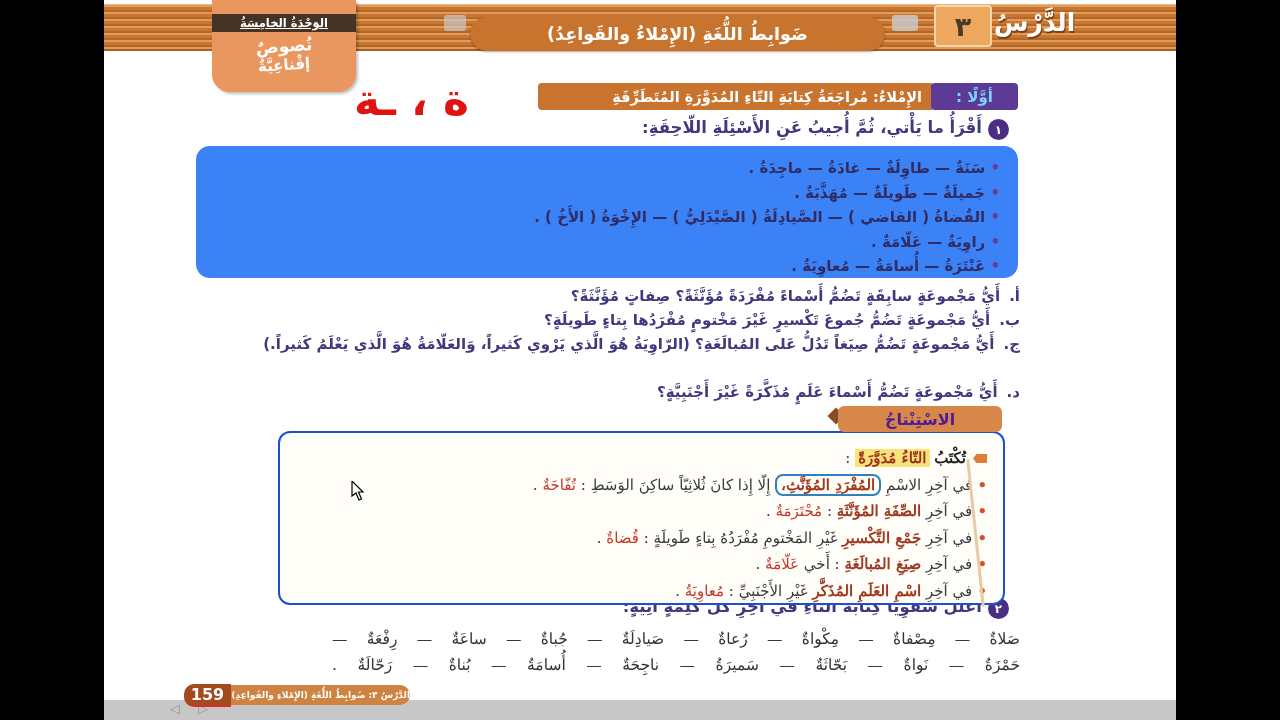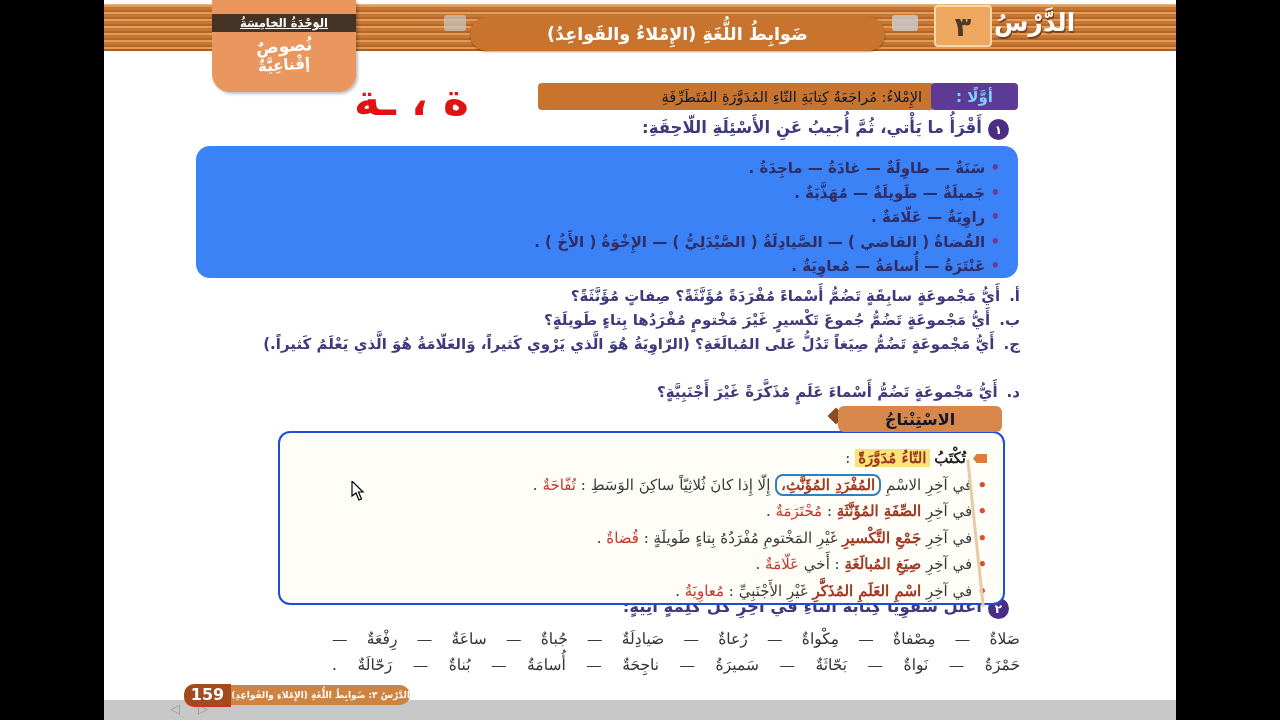--- a/index.html
+++ b/index.html
@@ -27,21 +27,21 @@
   .lesson-word{position:absolute;left:890px;top:8px;color:#fff;font-size:25px;font-weight:bold;z-index:5;
                text-shadow:1px 2px 0 #7c4018;direction:rtl;}
 
   
   .red-note{position:absolute;left:250px;top:74px;font-size:44px;font-weight:bold;color:#e01212;direction:rtl;z-index:3;}
 
   
   .first-badge{position:absolute;left:827px;top:83px;width:87px;height:27px;background:#5c3a96;border-radius:4px;
                color:#7dd3fc;font-weight:bold;font-size:15px;display:flex;align-items:center;justify-content:center;z-index:3;direction:rtl;}
   .imla-strip{position:absolute;left:434px;top:83px;width:394px;height:27px;background:#c8742f;border-radius:4px 0 0 4px;
-              color:#0f172a;font-weight:normal;font-size:14.5px;display:flex;align-items:center;justify-content:flex-start;
+              color:#ffffff;font-weight:bold;font-size:14.5px;display:flex;align-items:center;justify-content:flex-start;
               padding-right:10px;box-sizing:border-box;direction:rtl;z-index:2;}
 
   .q-circle{position:absolute;width:21px;height:21px;border-radius:50%;background:#4b2e83;color:#fff;
             font-size:12px;font-weight:bold;display:flex;align-items:center;justify-content:center;}
   .q-line{position:absolute;direction:rtl;font-size:16.5px;font-weight:bold;color:#3f3a7d;white-space:nowrap;}
 
   
   .groups-box{position:absolute;left:92px;top:146px;width:822px;height:132px;background:#3b82f6;border-radius:14px;
               direction:rtl;box-sizing:border-box;padding:10px 18px 0 18px;}
   .group-line{font-size:15px;font-weight:bold;color:#312c63;line-height:24.5px;text-align:right;white-space:nowrap;}
@@ -51,21 +51,21 @@
   .questions{position:absolute;left:140px;top:284px;width:776px;direction:rtl;}
   .question{position:absolute;width:776px;text-align:right;font-size:15px;font-weight:bold;color:#3f3a7d;line-height:23px;direction:rtl;}
   .q-label{margin-left:9px;}
 
   
   .conc-box{position:absolute;left:174px;top:419px;width:727px;height:174px;background:#fffdf8;
             border:2px solid #1d4ed8;border-radius:12px;box-sizing:border-box;z-index:1;
             padding:12px 16px 0 14px;direction:rtl;font-family:"DejaVu Serif",serif;color:#3a3a3a;font-size:15px;line-height:26.5px;margin-top:12px;}
   .conc-notch{position:absolute;left:726px;top:410px;width:12px;height:12px;background:#8a4a22;transform:rotate(45deg);z-index:2;}
   .conc-tab{position:absolute;left:734px;top:406px;width:164px;height:26px;background:#d8874a;border-radius:6px;
-            color:#0f172a;font-weight:bold;font-size:16px;display:flex;align-items:center;justify-content:center;z-index:3;direction:rtl;}
+            color:#4c1d95;font-weight:bold;font-size:16px;display:flex;align-items:center;justify-content:center;z-index:3;direction:rtl;}
   .tag-icon{display:inline-block;width:14px;height:9px;background:#e07b3a;margin-left:7px;
             clip-path:polygon(0 50%,25% 0,100% 0,100% 100%,25% 100%);}
   .intro-strong{font-weight:bold;color:#222;}
   .hl{background:#fae37a;color:#9c3320;font-weight:bold;padding:0 3px;}
   .rule{text-align:right;}
   .rule::before{content:"• ";color:#d4502a;font-weight:bold;}
   .key{color:#a03a22;font-weight:bold;}
   .bluebox{border:2px solid #2f80c0;border-radius:8px;padding:0 4px;color:#a03a22;font-weight:bold;}
   .ex{color:#c3392b;}
   .ribbon{position:absolute;left:694px;top:26px;width:3px;height:148px;background:#e7cba4;transform:rotate(-6deg);}
@@ -111,22 +111,22 @@
 
     <div class="first-badge">أوَّلًا :</div>
     <div class="imla-strip">الإِمْلاءُ: مُراجَعَةُ كِتابَةِ التّاءِ المُدَوَّرَةِ المُتَطَرِّفَةِ</div>
 
     <div class="q-circle" style="left:884px;top:119px;">١</div>
     <div class="q-line" style="right:194px;top:118px;">أَقْرَأُ ما يَأْتي، ثُمَّ أُجيبُ عَنِ الأَسْئِلَةِ اللّاحِقَةِ:</div>
 
     <div class="groups-box">
       <div class="group-line">سَنَةٌ — طاوِلَةٌ — غادَةُ — ماجِدَةُ .</div>
       <div class="group-line">جَميلَةٌ — طَويلَةٌ — مُهَذَّبَةٌ .</div>
+      <div class="group-line">القُضاةُ ( القاضي ) — الصَّيادِلَةُ ( الصَّيْدَلِيُّ ) — الإِخْوَةُ ( الأَخُ ) .</div>
       <div class="group-line">راوِيَةٌ — عَلّامَةٌ .</div>
-      <div class="group-line">القُضاةُ ( القاضي ) — الصَّيادِلَةُ ( الصَّيْدَلِيُّ ) — الإِخْوَةُ ( الأَخُ ) .</div>
       <div class="group-line">عَنْتَرَةُ — أُسامَةُ — مُعاوِيَةُ .</div>
     </div>
 
     <div class="questions">
       <div class="question" style="top:1px;"><span class="q-label">أ.</span><span>أَيُّ مَجْموعَةٍ سابِقَةٍ تَضُمُّ أَسْماءً مُفْرَدَةً مُؤَنَّثَةً؟ صِفاتٍ مُؤَنَّثَةً؟</span></div>
       <div class="question" style="top:25px;"><span class="q-label">ب.</span><span>أَيُّ مَجْموعَةٍ تَضُمُّ جُموعَ تَكْسيرٍ غَيْرَ مَخْتومٍ مُفْرَدُها بِتاءٍ طَويلَةٍ؟</span></div>
       <div class="question" style="top:49px;white-space:normal;"><span class="q-label">ج.</span><span>أَيُّ مَجْموعَةٍ تَضُمُّ صِيَغاً تَدُلُّ عَلى المُبالَغَةِ؟ (الرّاوِيَةُ هُوَ الَّذي يَرْوي كَثيراً، وَالعَلّامَةُ هُوَ الَّذي يَعْلَمُ كَثيراً.)</span></div>
       <div class="question" style="top:97px;"><span class="q-label">د.</span><span>أَيُّ مَجْموعَةٍ تَضُمُّ أَسْماءَ عَلَمٍ مُذَكَّرَةً غَيْرَ أَجْنَبِيَّةٍ؟</span></div>
     </div>
 

